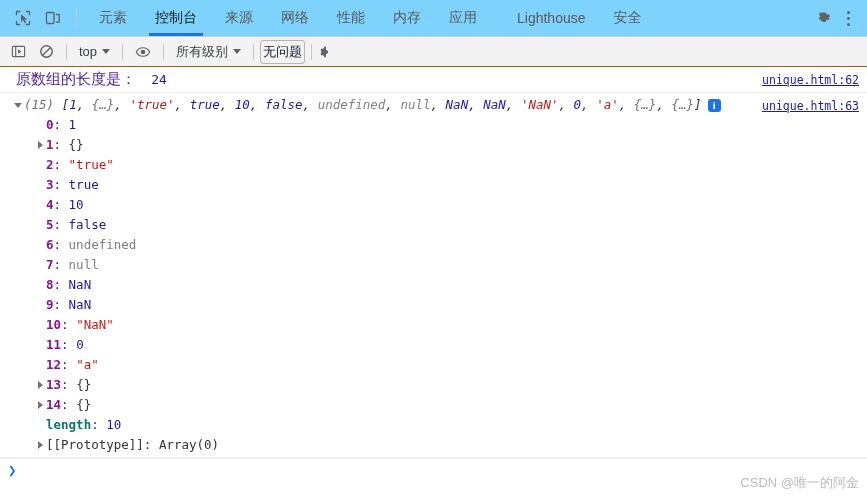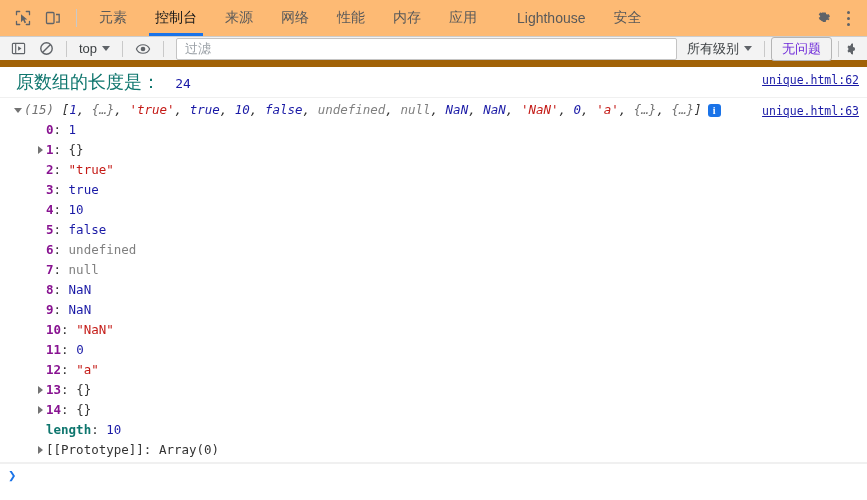--- a/index.html
+++ b/index.html
@@ -15,21 +15,21 @@
     position: relative;
     background: #ffffff;
     display: flex;
     flex-direction: column;
   }
 
   
   .tabbar {
     height: 37px;
     min-height: 37px;
-    background: #fdba74;
+    background: #7dd3fc;
     border-bottom: 1px solid #cdcdcd;
     display: flex;
     align-items: stretch;
     position: relative;
   }
   .tb-icon {
     width: 30px;
     display: flex; align-items: center; justify-content: center;
     cursor: pointer;
   }
@@ -82,21 +82,21 @@
   .kebab i {
     width: 3px; height: 3px; border-radius: 50%;
     background: #5f6368; display: block;
   }
 
   
   .filterbar {
     height: 30px;
     min-height: 30px;
     background: #f3f3f3;
-    border-bottom: 7px solid #a16207;
+    border-bottom: 1px solid #a16207;
     display: flex;
     align-items: center;
     padding: 0 4px;
   }
   .fb-btn {
     width: 28px; height: 26px;
     display: flex; align-items: center; justify-content: center;
     cursor: pointer;
   }
   .fb-sep {
@@ -132,24 +132,24 @@
     border: 0; outline: none;
     width: 100%;
     font-size: 13px;
     color: #3c4043;
     background: transparent;
     font-family: "Liberation Sans", sans-serif;
   }
   .fb-input input::placeholder { color: #9aa0a6; }
   .fb-pill {
     font-size: 13px;
-    color: #6d28d9;
+    color: #0f172a;
     border: 1px solid #b5b5b5;
     border-radius: 3px;
-    padding: 2px 10px;
+    padding: 2px 2px;
     background: #f3f3f3;
     cursor: pointer;
     white-space: nowrap;
   }
   .fb-gear-edge {
     width: 18px; height: 26px;
     display: flex; align-items: center; justify-content: flex-start;
     overflow: hidden;
     cursor: pointer;
   }
@@ -164,22 +164,22 @@
     font-size: 12px;
   }
   .msg {
     position: relative;
     border-bottom: 1px solid #f0f0f0;
     padding: 3px 6px 3px 16px;
     min-height: 20px;
   }
   .msg-text {
     font-family: "Liberation Sans", sans-serif;
-    font-size: 18px;
-    color: #0f766e;
+    font-size: 15px;
+    color: #4c1d95;
   }
   .num { color: #1a1aa6; font-family: "DejaVu Sans Mono", monospace; font-size: 13px; }
   .src {
     position: absolute;
     right: 8px; top: 6px;
     font-family: "DejaVu Sans Mono", monospace;
     font-size: 11.5px;
     color: #1a1aa6;
     text-decoration: underline;
     cursor: pointer;
@@ -385,23 +385,20 @@
 
     <div class="fb-btn">
       <svg width="16" height="16" viewBox="0 0 18 18" aria-hidden="true">
         <path d="M9 4.2C5.4 4.2 2.6 6.5 1.6 9c1 2.5 3.8 4.8 7.4 4.8S15.4 11.5 16.4 9C15.4 6.5 12.6 4.2 9 4.2z" fill="none" stroke="#5f6368" stroke-width="1.3"></path>
         <circle cx="9" cy="9" r="2.6" fill="#5f6368"></circle>
       </svg>
     </div>
 
     <div class="fb-sep"></div>
 
-    <div class="fb-input">
-      <input type="text" placeholder="过滤" value="" style="">
-    </div>
 
     <div class="fb-select">
       <span>所有级别</span>
       <span class="caret"></span>
     </div>
 
     <div class="fb-sep"></div>
 
     <div class="fb-pill">无问题</div>
 
@@ -467,14 +464,15 @@
         <span class="t-colon">: </span>
         <span class="t-proto">Array(0)</span>
       </div>
     </div>
 
     <div class="prompt">
       <span class="prompt-caret">❯</span>
       <input class="prompt-input" type="text" value="" style="">
     </div>
 
+    <div class="watermark">CSDN @唯一的阿金</div>
   </div>
 </div>
 
 </body></html>

